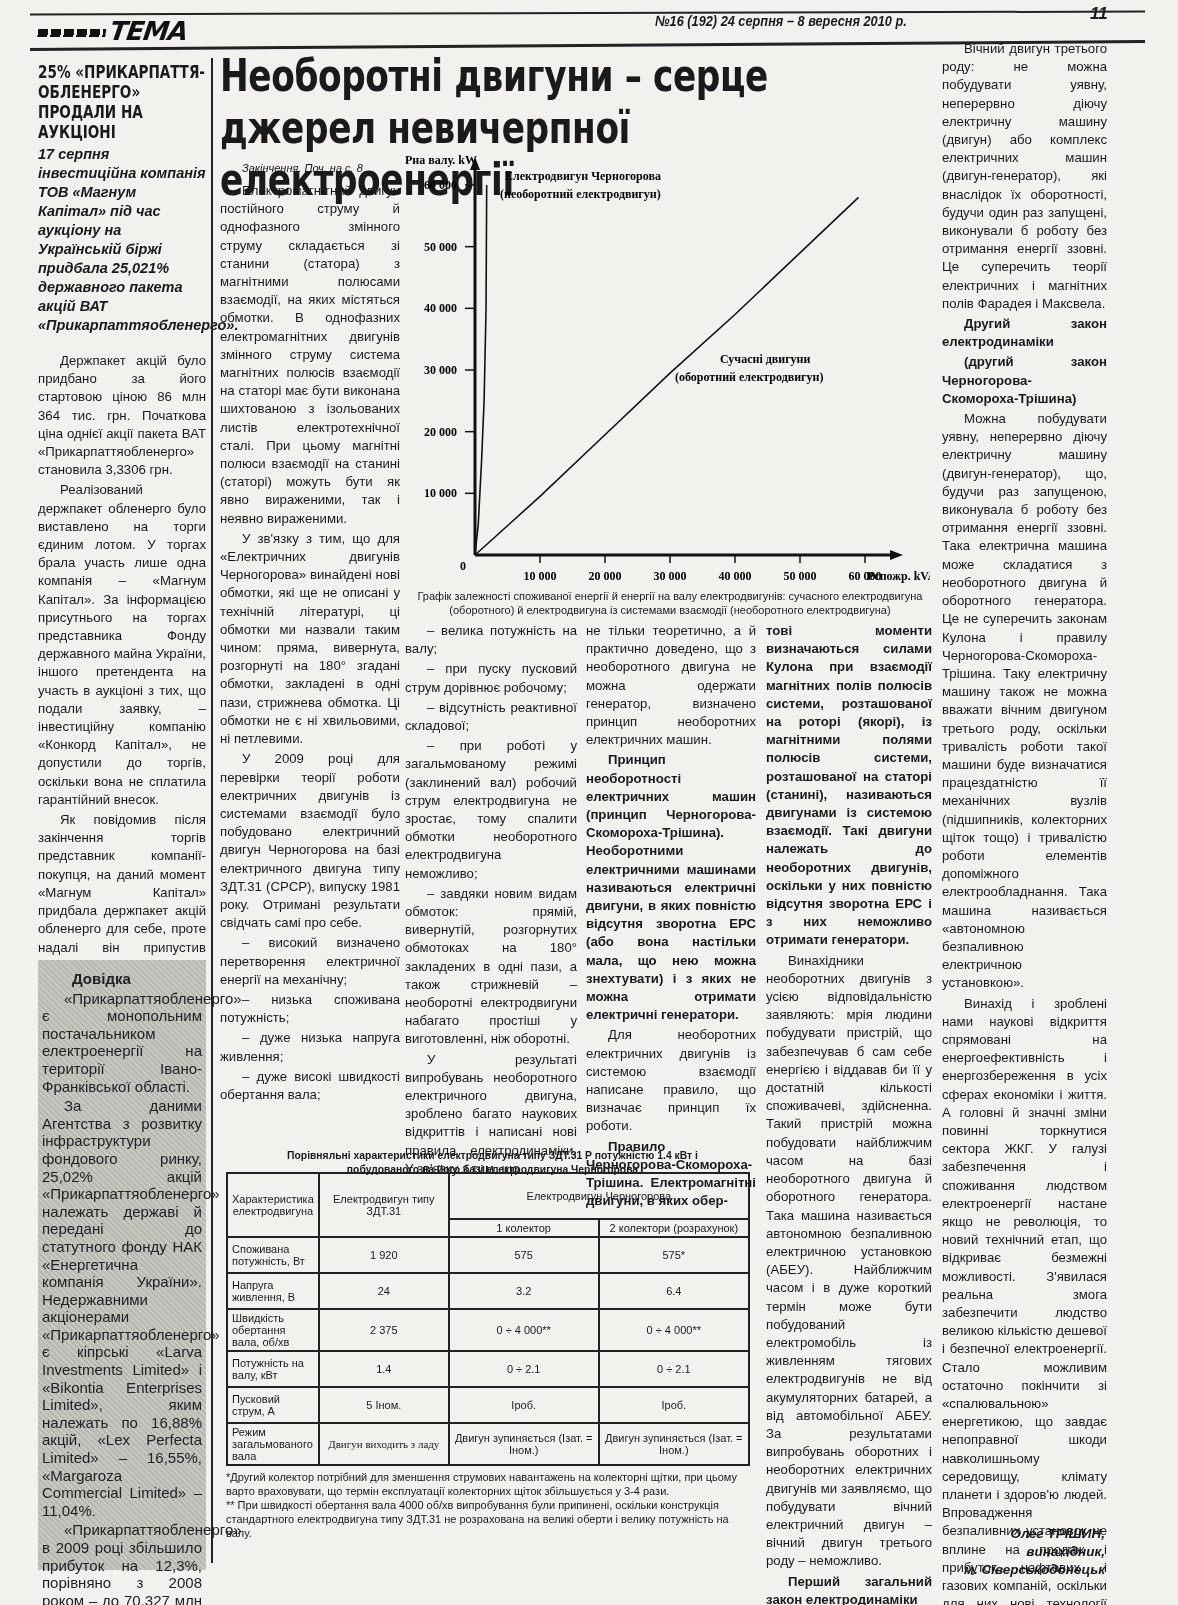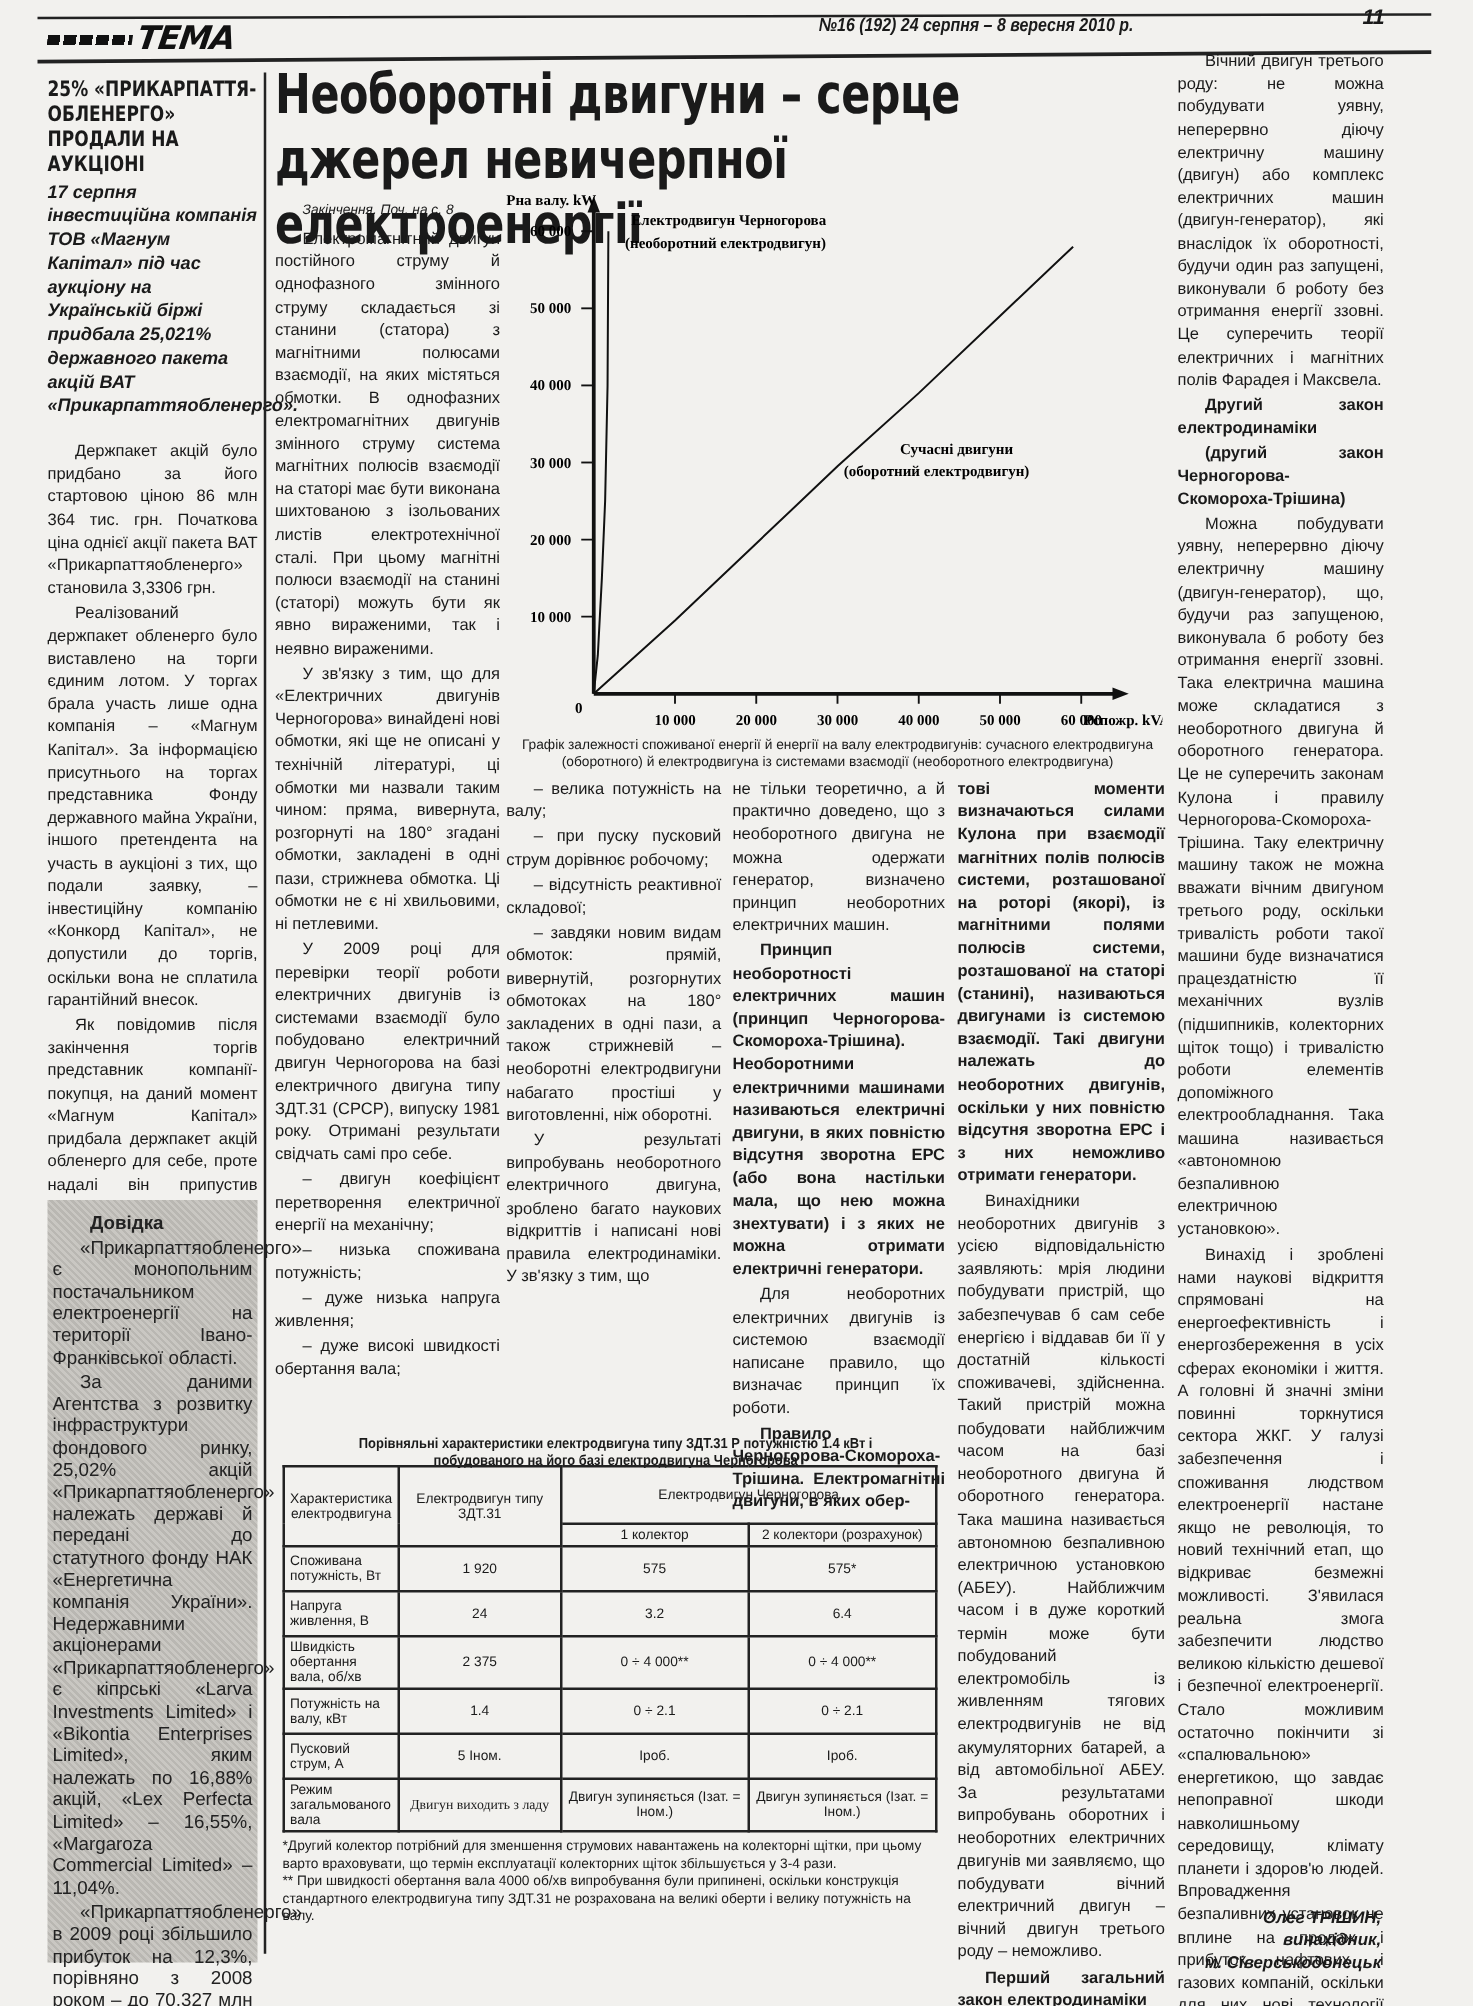--- a/index.html
+++ b/index.html
@@ -60,29 +60,30 @@
 </div>
 <div class="rule" style="left:211px;top:58px;width:2px;height:1505px;"></div>
 
 <div class="abs main-head">Необоротні двигуни – серце джерел невичерпної електроенергії</div>
 <div class="abs note">Закінчення. Поч. на с. 8</div>
 
 <div class="col" id="col1" style="left:220px;top:182px;width:180px;">
     <p>Електромагнітний двигун постійного струму й однофазного змінного струму складається зі станини (статора) з магнітними полюсами взаємодії, на яких містяться обмотки. В однофазних електромагнітних двигунів змінного струму система магнітних полюсів взаємодії на статорі має бути виконана шихтованою з ізольованих листів електротехнічної сталі. При цьому магнітні полюси взаємодії на станині (статорі) можуть бути як явно вираженими, так і неявно вираженими.</p>
     <p>У зв'язку з тим, що для «Електричних двигунів Черногорова» винайдені нові обмотки, які ще не описані у технічній літературі, ці обмотки ми назвали таким чином: пряма, вивернута, розгорнуті на 180° згадані обмотки, закладені в одні пази, стрижнева обмотка. Ці обмотки не є ні хвильовими, ні петлевими.</p>
     <p>У 2009 році для перевірки теорії роботи електричних двигунів із системами взаємодії було побудовано електричний двигун Черногорова на базі електричного двигуна типу ЗДТ.31 (СРСР), випуску 1981 року. Отримані результати свідчать самі про себе.</p>
-    <p>– двигун коефіцієнт перетворення електричної енергії на механічну;</p>
+    <p>– високий визначено перетворення електричної енергії на механічну;</p>
     <p>– низька споживана потужність;</p>
     <p>– дуже низька напруга живлення;</p>
     <p>– дуже високі швидкості обертання вала;</p>
   </div>
 <div class="col" id="col2" style="left:405px;top:622px;width:172px;">
     <p>– велика потужність на валу;</p>
     <p>– при пуску пусковий струм дорівнює робочому;</p>
     <p>– відсутність реактивної складової;</p>
+    <p>– при роботі у загальмованому режимі (заклинений вал) робочий струм електродвигуна не зростає, тому спалити обмотки необоротного електродвигуна неможливо;</p>
     <p>– завдяки новим видам обмоток: прямій, вивернутій, розгорнутих обмотоках на 180° закладених в одні пази, а також стрижневій – необоротні електродвигуни набагато простіші у виготовленні, ніж оборотні.</p>
     <p>У результаті випробувань необоротного електричного двигуна, зроблено багато наукових відкриттів і написані нові правила електродинаміки. У зв'язку з тим, що</p>
   </div>
 <div class="col" id="col3" style="left:586px;top:622px;width:170px;">
     <p class="ni">не тільки теоретично, а й практично доведено, що з необоротного двигуна не можна одержати генератор, визначено принцип необоротних електричних машин.</p>
     <p class="b">Принцип необоротності електричних машин (принцип Черногорова-Скомороха-Трішина). Необоротними електричними машинами називаються електричні двигуни, в яких повністю відсутня зворотна ЕРС (або вона настільки мала, що нею можна знехтувати) і з яких не можна отримати електричні генератори.</p>
     <p>Для необоротних електричних двигунів із системою взаємодії написане правило, що визначає принцип їх роботи.</p>
     <p class="b">Правило Черногорова-Скомороха-Трішина. Електромагнітні двигуни, в яких обер-</p>
   </div>
 <div class="col" id="col4" style="left:766px;top:622px;width:166px;">

